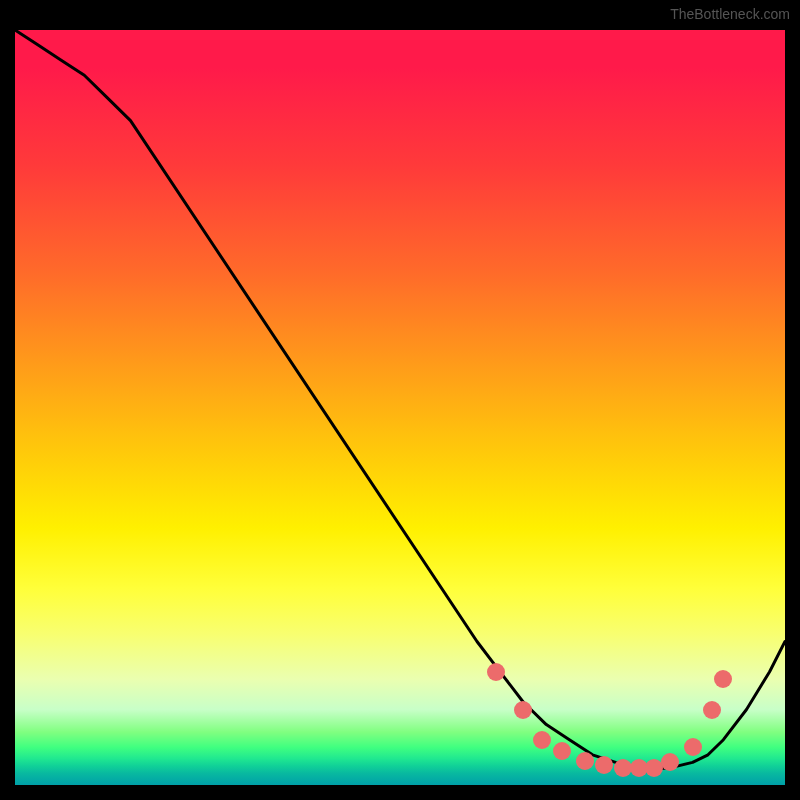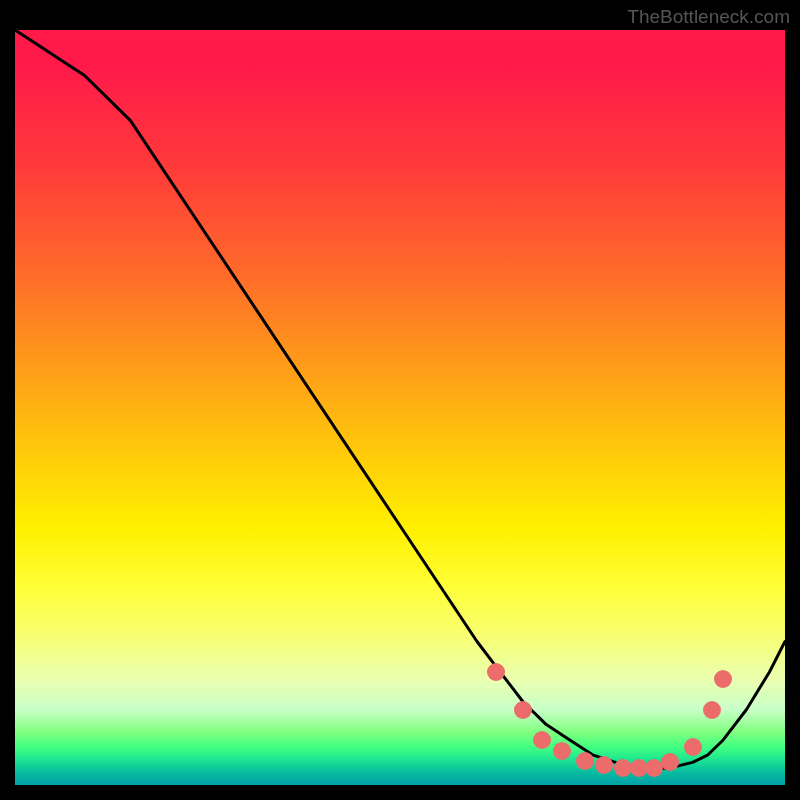--- a/index.html
+++ b/index.html
@@ -8,21 +8,21 @@
     height: 800px;
     background: #000;
     position: relative;
     font-family: Arial, sans-serif;
   }
   .watermark {
     position: absolute;
     top: 6px;
     right: 10px;
     color: #555;
-    font-size: 19px;
+    font-size: 14px;
     font-weight: 500;
     z-index: 10;
   }
   .plot-area {
     position: absolute;
     left: 15px;
     top: 30px;
     width: 770px;
     height: 755px;
     background: linear-gradient(to bottom,

